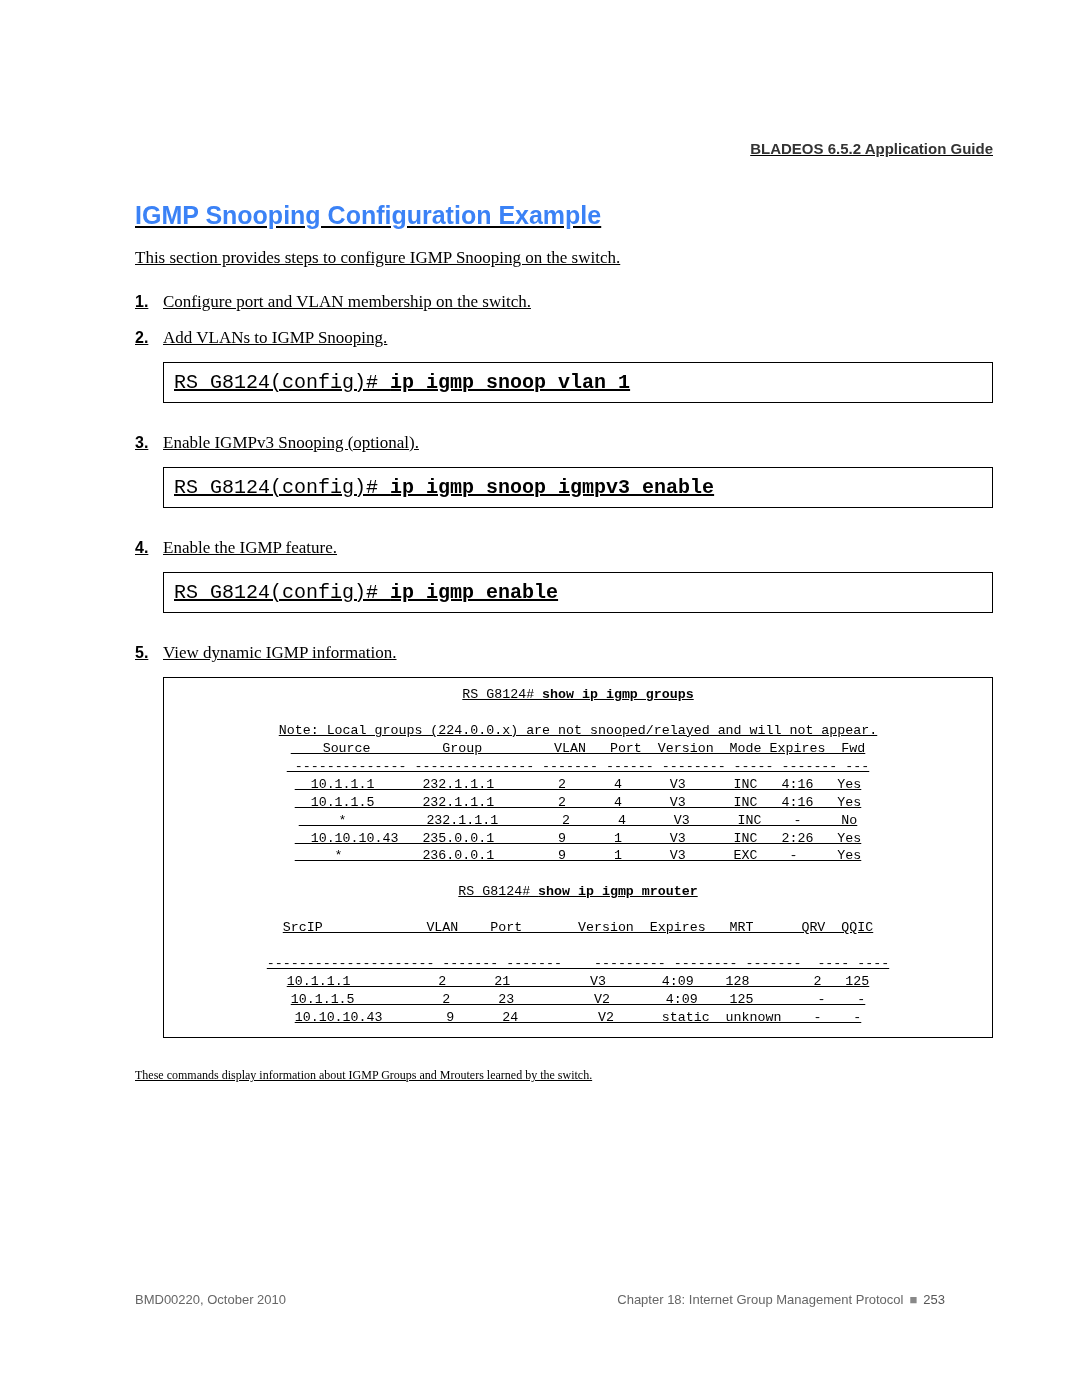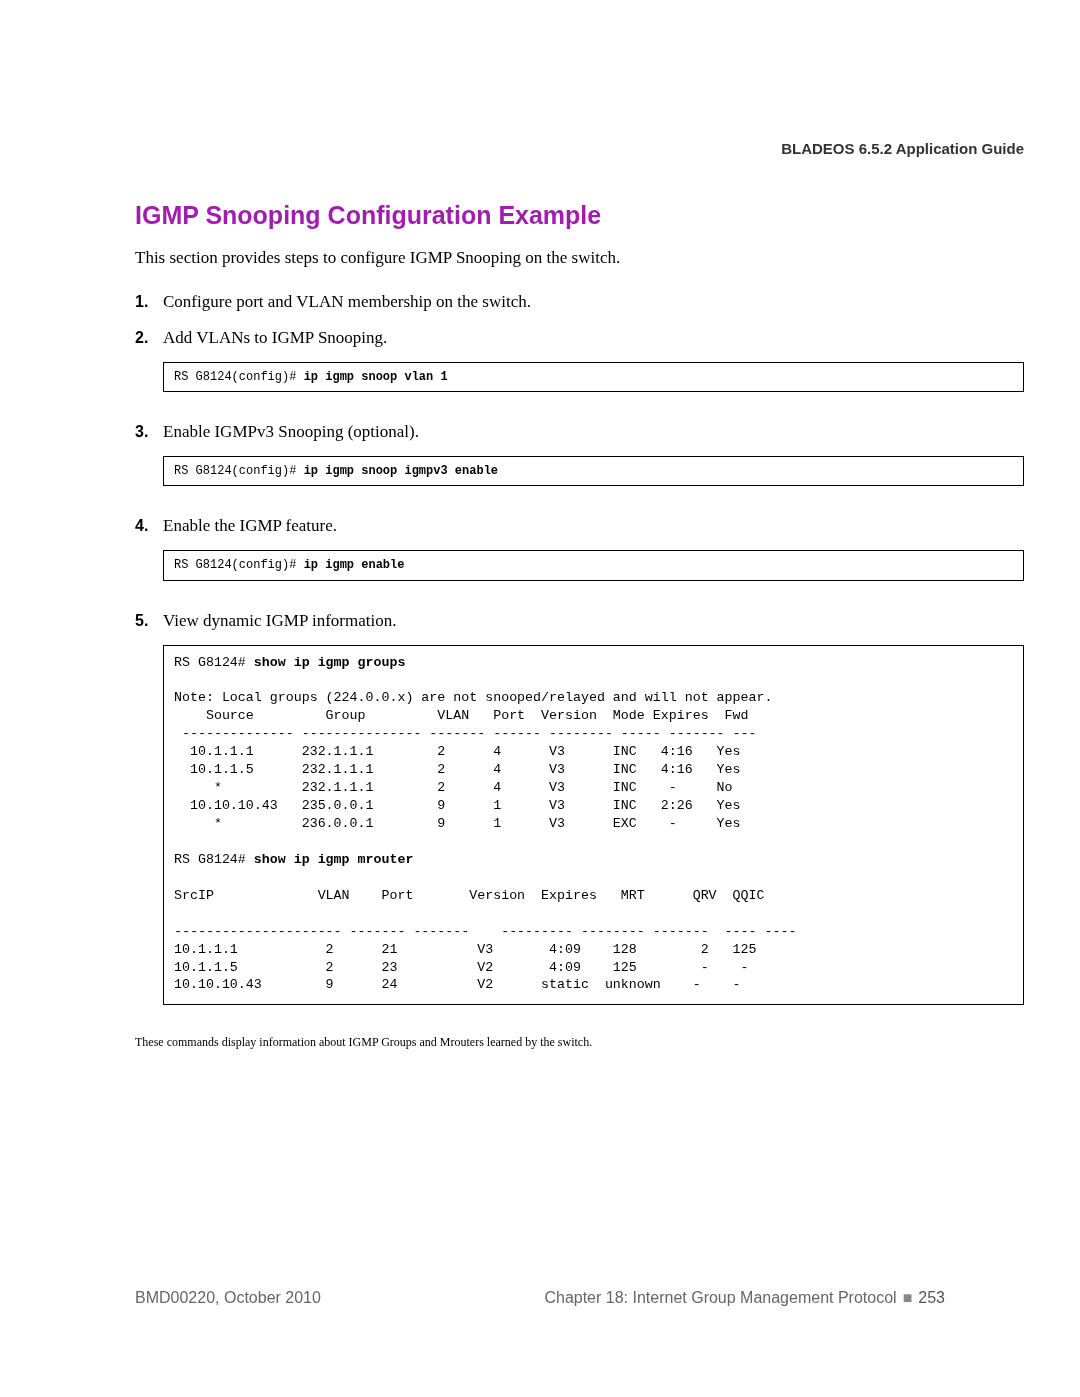--- a/index.html
+++ b/index.html
@@ -6,35 +6,36 @@
     margin: 0;
     padding: 0;
     background: #fff;
     font-family: "Times New Roman", Times, serif;
     color: #000;
     width: 1080px;
     height: 1397px;
     position: relative;
   }
   .page {
-    padding: 140px 56px 0 135px;
+    padding: 140px 87px 0 135px;
+    text-decoration: underline;
   }
   .running-header {
     text-align: right;
     font-family: Arial, Helvetica, sans-serif;
     font-weight: bold;
     font-size: 15px;
     color: #333;
     margin-bottom: 44px;
   }
   h1.section-title {
     font-family: Arial, Helvetica, sans-serif;
     font-weight: bold;
     font-size: 25px;
-    color: #a21caf;
+    color: #3b82f6;
     margin: 0 0 18px 0;
   }
   .intro {
     font-size: 17px;
     margin: 0 0 24px 0;
   }
   ol.steps {
     list-style: none;
     padding: 0;
     margin: 0;
@@ -57,51 +58,52 @@
     flex: 0 0 28px;
   }
   .step-text {
     flex: 1;
   }
   .codeblock {
     margin: 14px 0 14px 28px;
     border: 1px solid #000;
     padding: 6px 10px;
     font-family: "Courier New", Courier, monospace;
-    font-size: 12px;
+    font-size: 20px;
     line-height: 1.35;
     white-space: pre;
     overflow: hidden;
   }
   .codeblock .bold {
     font-weight: bold;
   }
   .bigblock {
     margin: 14px 0 14px 28px;
     border: 1px solid #000;
     padding: 8px 10px 10px 10px;
     font-family: "Courier New", Courier, monospace;
     font-size: 13.3px;
     line-height: 1.35;
     white-space: pre;
+    text-align: center;
   }
   .bigblock .bold { font-weight: bold; }
   .trailing {
     font-size: 12px;
     margin: 8px 0 0 0;
   }
   .footer {
     position: absolute;
     bottom: 90px;
     left: 135px;
     right: 135px;
     display: flex;
     justify-content: space-between;
     font-family: Arial, Helvetica, sans-serif;
-    font-size: 16px;
+    font-size: 13px;
     color: #666;
   }
   .footer .right .sq {
     color: #888;
     margin: 0 6px;
   }
   .footer .pagenum {
     font-weight: normal;
     color: #555;
   }

